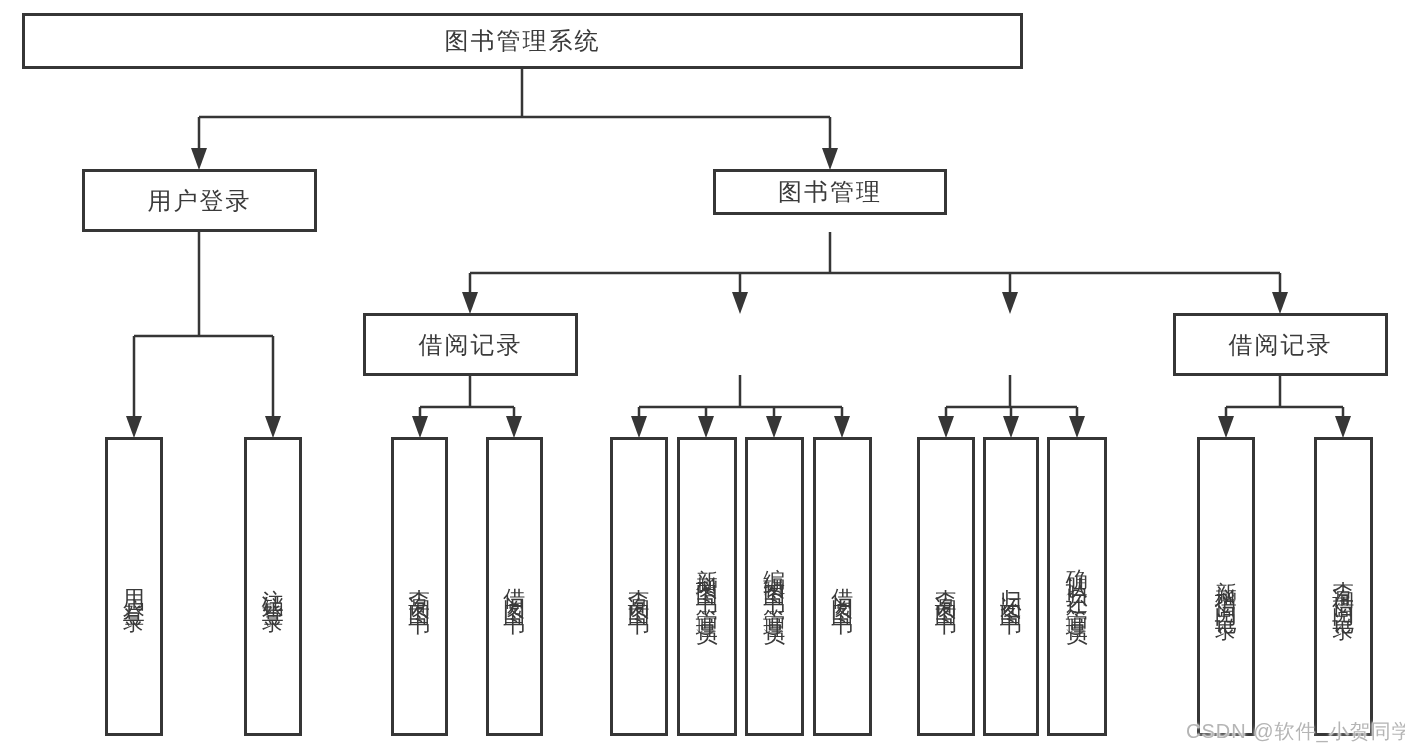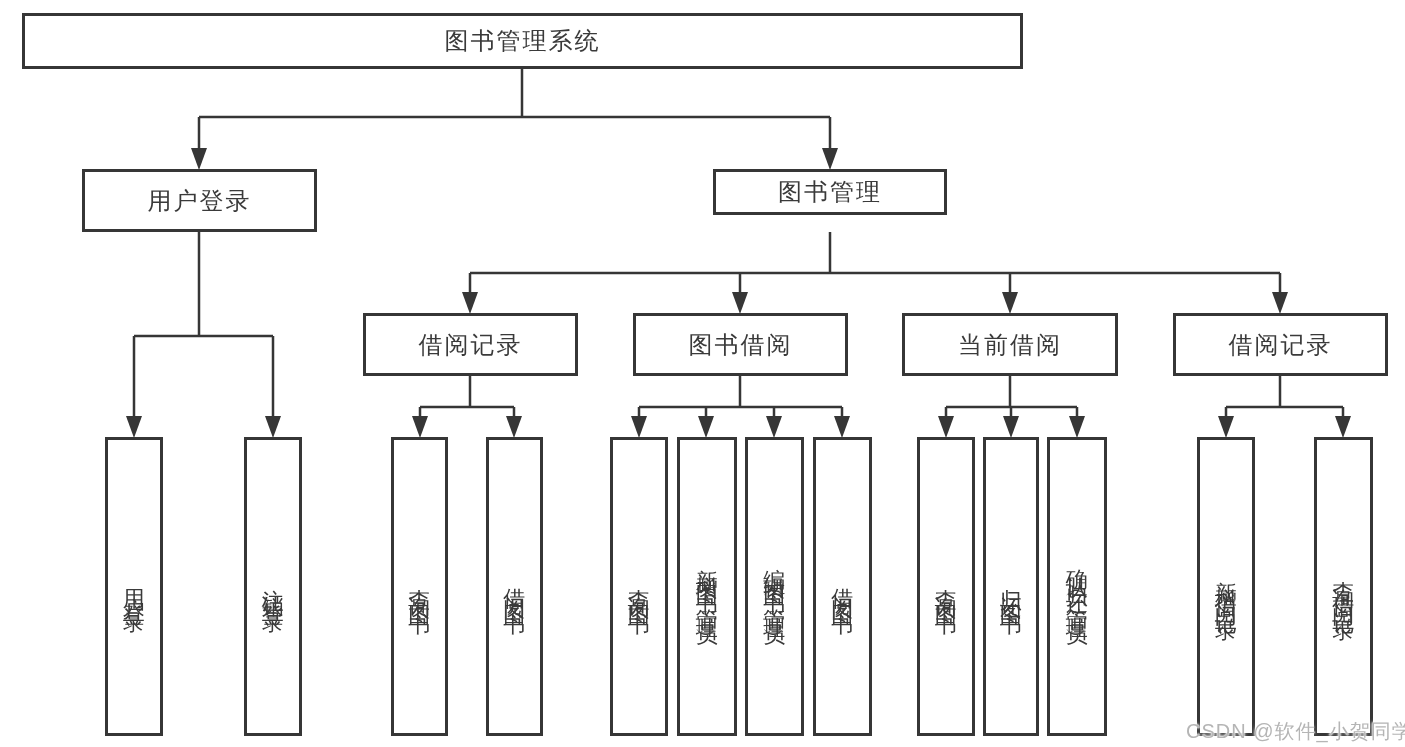--- a/index.html
+++ b/index.html
@@ -72,26 +72,20 @@
   <div class="node" style="left:82px;top:169px;width:235px;height:63px">
     <span class="h-label">用户登录</span>
   </div>
   <div class="node" style="left:713px;top:169px;width:234px;height:46px">
     <span class="h-label">图书管理</span>
   </div>
 
   <div class="node" style="left:363px;top:313px;width:215px;height:63px">
     <span class="h-label">借阅记录</span>
   </div>
-  <div class="node" style="left:633px;top:313px;width:215px;height:63px">
-    <span class="h-label">图书借阅</span>
-  </div>
-  <div class="node" style="left:902px;top:313px;width:216px;height:63px">
-    <span class="h-label">当前借阅</span>
-  </div>
   <div class="node" style="left:1173px;top:313px;width:215px;height:63px">
     <span class="h-label">借阅记录</span>
   </div>
 
   <div class="node leaf" style="left:105px;top:437px;width:58px;height:299px">
     <span class="v-label">用户登录</span>
   </div>
   <div class="node leaf" style="left:244px;top:437px;width:58px;height:299px">
     <span class="v-label">注销登录</span>
   </div>

